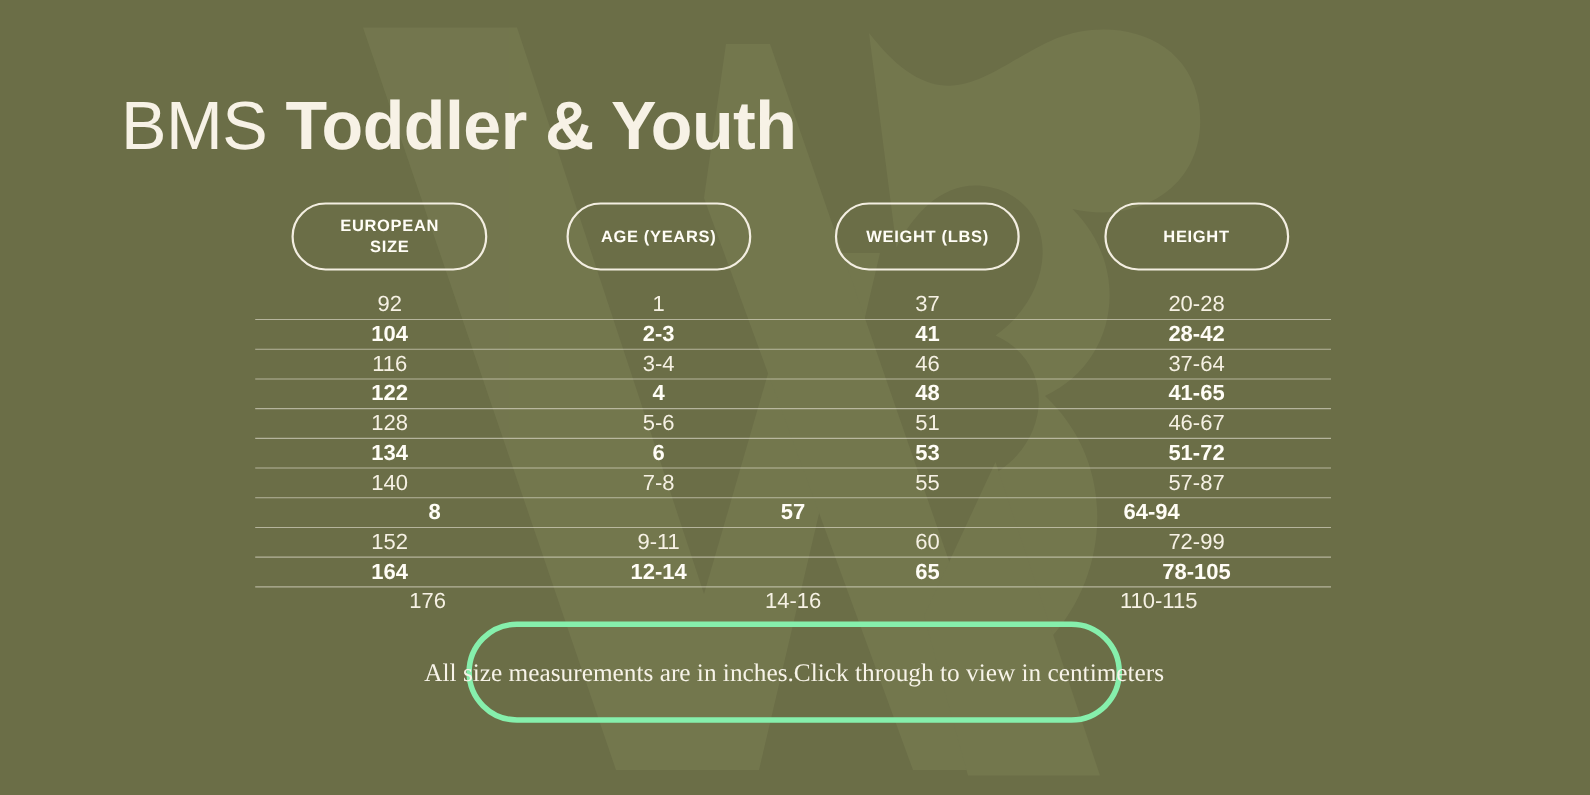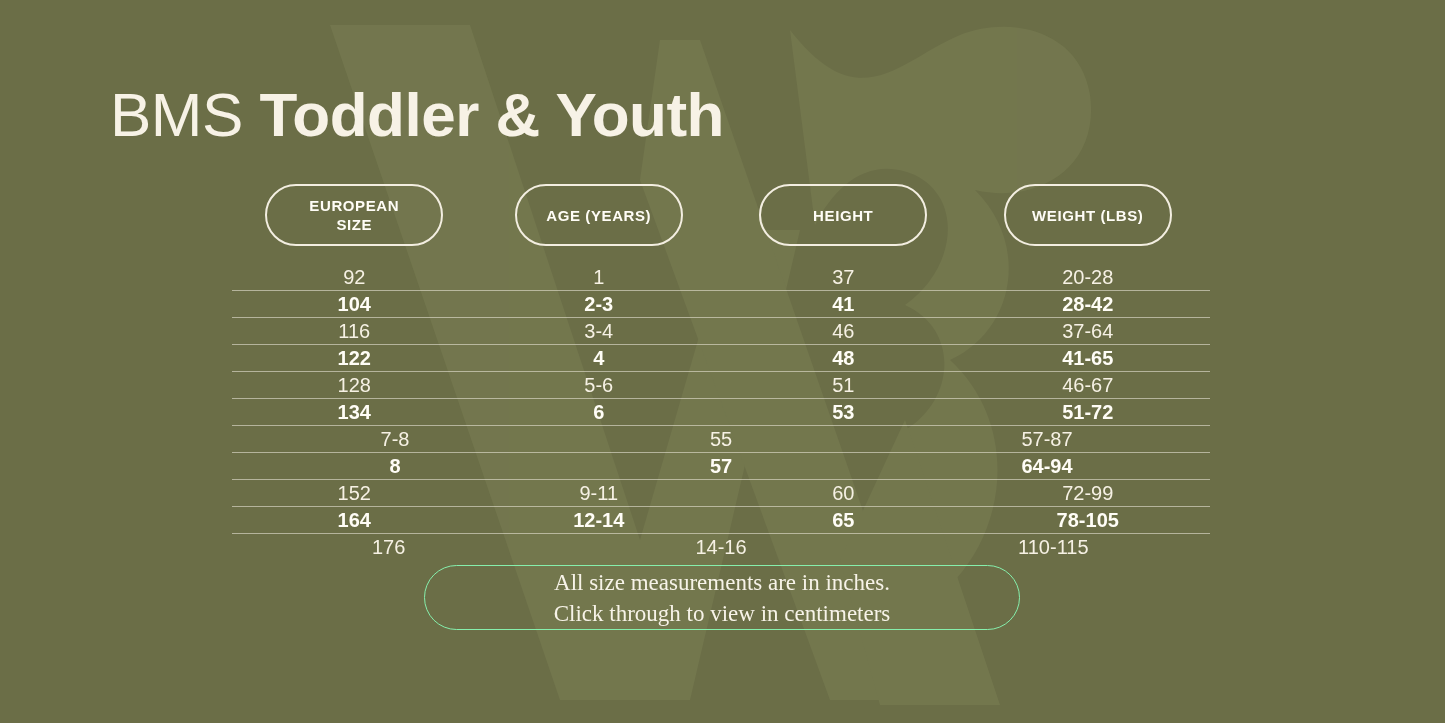--- a/index.html
+++ b/index.html
@@ -111,25 +111,25 @@
     font-weight: 700;
     color: #fffdf6;
   }
 
   
   #footer-pill {
     position: absolute;
     left: 424px;
     top: 565px;
     width: 596px;
-    height: 65px;
-    border: 1px solid #86efac;
+    height: 92px;
+    border: 5px solid #86efac;
     border-radius: 50px;
     display: flex;
-    flex-direction: column;
+    flex-direction: row;
     align-items: center;
     justify-content: center;
   }
   #footer-pill .note-line {
     font-family: "Liberation Serif", serif;
     font-size: 23px;
     line-height: 31px;
     color: #f7f3e8;
     text-align: center;
     white-space: nowrap;
@@ -166,26 +166,26 @@
         </span>
       </div>
     </div>
     <div class="col-slot">
       <div class="header-pill one-line">
         <span>AGE (YEARS)</span>
       </div>
     </div>
     <div class="col-slot">
       <div class="header-pill one-line">
+        <span>WEIGHT (LBS)</span>
+      </div>
+    </div>
+    <div class="col-slot">
+      <div class="header-pill one-line">
         <span>HEIGHT</span>
-      </div>
-    </div>
-    <div class="col-slot">
-      <div class="header-pill one-line">
-        <span>WEIGHT (LBS)</span>
       </div>
     </div>
   </div>
 
   <div id="table">
       <div class="row">
         <div class="cell">92</div>
         <div class="cell">1</div>
         <div class="cell">37</div>
         <div class="cell">20-28</div>
@@ -214,20 +214,21 @@
         <div class="cell">51</div>
         <div class="cell">46-67</div>
       </div>
       <div class="row emph">
         <div class="cell">134</div>
         <div class="cell">6</div>
         <div class="cell">53</div>
         <div class="cell">51-72</div>
       </div>
       <div class="row">
+        <div class="cell">140</div>
         <div class="cell">7-8</div>
         <div class="cell">55</div>
         <div class="cell">57-87</div>
       </div>
       <div class="row emph">
         <div class="cell">8</div>
         <div class="cell">57</div>
         <div class="cell">64-94</div>
       </div>
       <div class="row">

